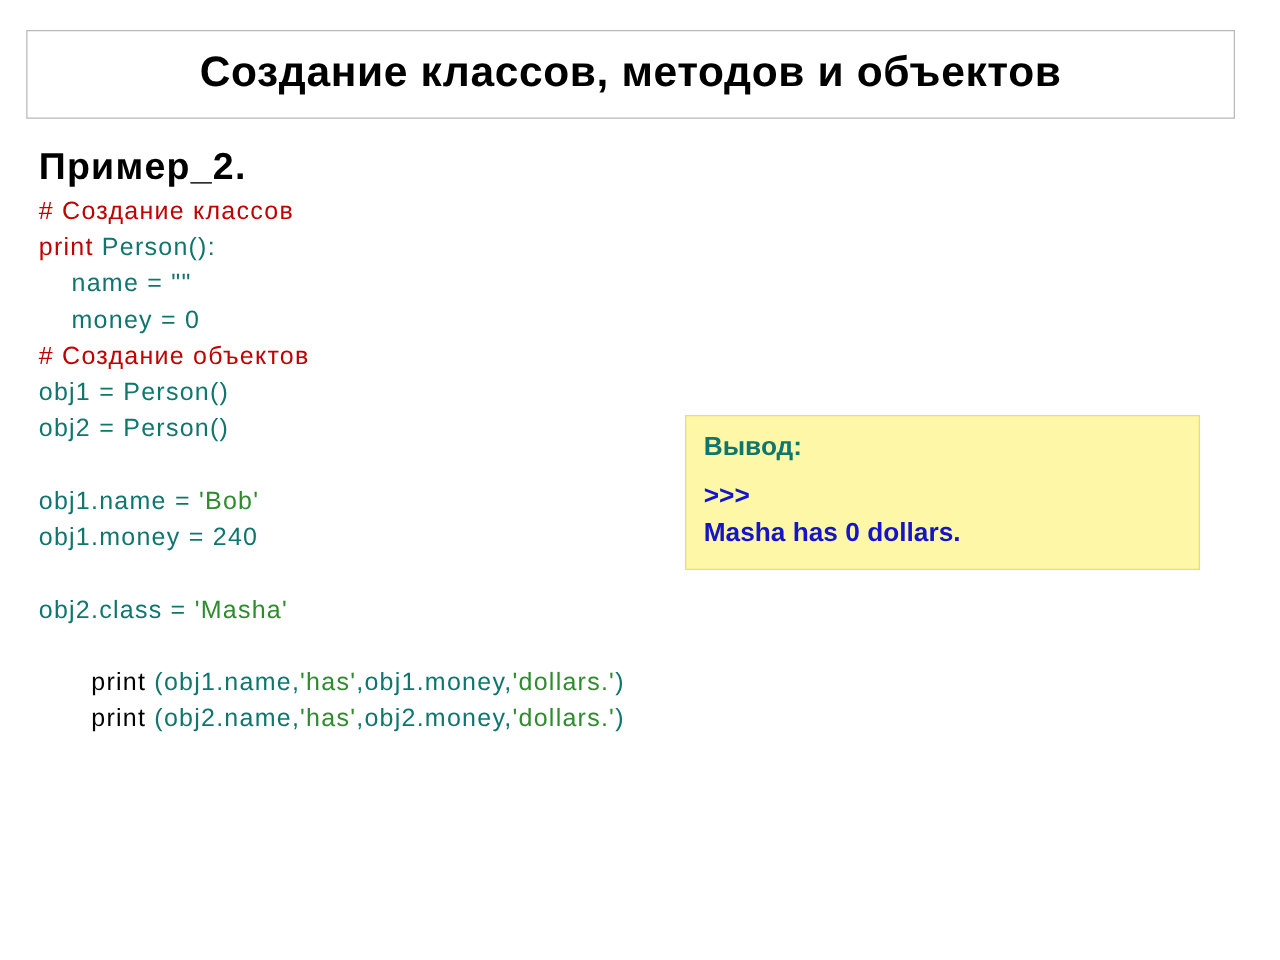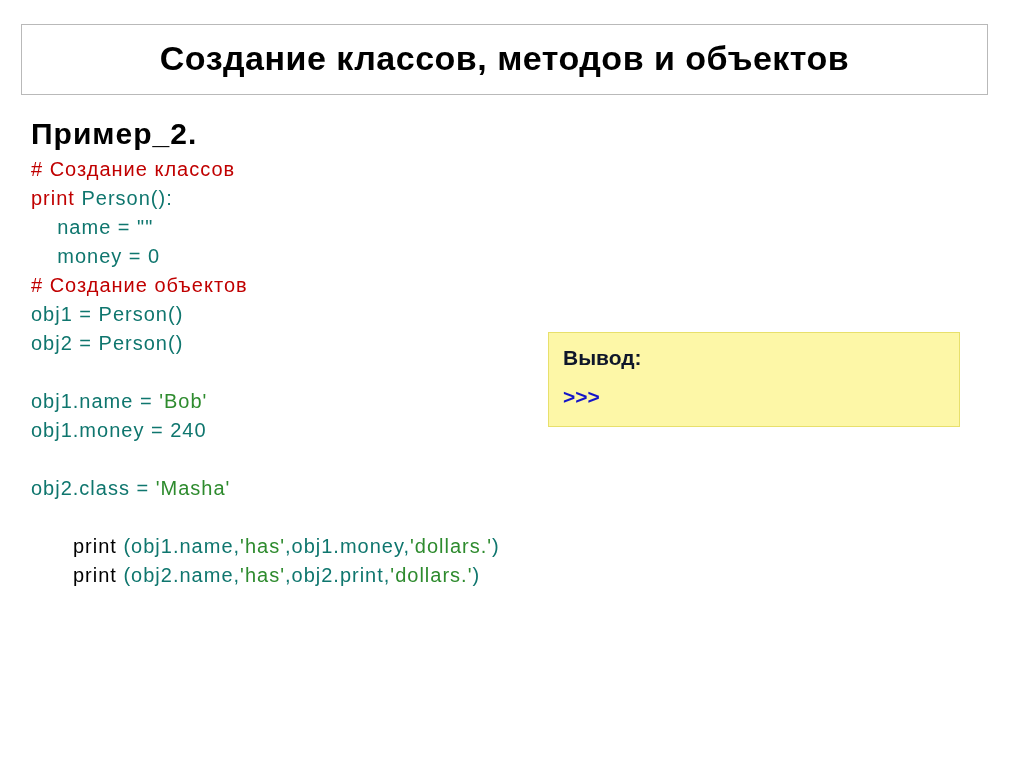--- a/index.html
+++ b/index.html
@@ -58,21 +58,21 @@
     left: 548px;
     top: 332px;
     width: 412px;
     background: #fdf7a7;
     border: 1px solid #e8e06c;
     padding: 10px 14px 14px 14px;
     box-sizing: border-box;
     font-size: 21px;
     line-height: 1.4;
   }
-  .out-title { font-weight: bold; color: #0f172a; }
+  .out-title { font-weight: bold; color: #0f766e; }
   .out-prompt { color: #1414c8; font-weight: bold; }
   .out-line { color: #1414c8; font-weight: bold; }
 </style>
 </head>
 <body>
 
 <div class="slide">
 
   <div class="title-box">
     <h1>Создание классов, методов и объектов</h1>
@@ -88,22 +88,23 @@
 <span class="comment"># Создание объектов</span>
 <span class="plain">obj1 = Person()</span>
 <span class="plain">obj2 = Person()</span>
 <span class="plain"></span>
 <span class="plain">obj1.name = </span><span class="str">'Bob'</span>
 <span class="plain">obj1.money = 240</span>
 <span class="plain"></span>
 <span class="plain">obj2.class = </span><span class="str">'Masha'</span>
 <span class="plain"></span>
 <span class="kw-print">print</span><span class="plain"> (obj1.name,</span><span class="str">'has'</span><span class="plain">,obj1.money,</span><span class="str">'dollars.'</span><span class="plain">)</span>
-<span class="kw-print">print</span><span class="plain"> (obj2.name,</span><span class="str">'has'</span><span class="plain">,obj2.print,</span><span class="str">'dollars.'</span><span class="plain">)</span></div>
+<span class="kw-print">print</span><span class="plain"> (obj2.name,</span><span class="str">'has'</span><span class="plain">,obj2.money,</span><span class="str">'dollars.'</span><span class="plain">)</span></div>
   </div>
 
   <div class="output-box">
     <div class="out-title">Вывод:</div>
     <div style="height:10px"></div>
     <div class="out-prompt">&gt;&gt;&gt;</div>
+    <div class="out-line">Masha has 0 dollars.</div>
   </div>
 
 </div>
 
 </body></html>

